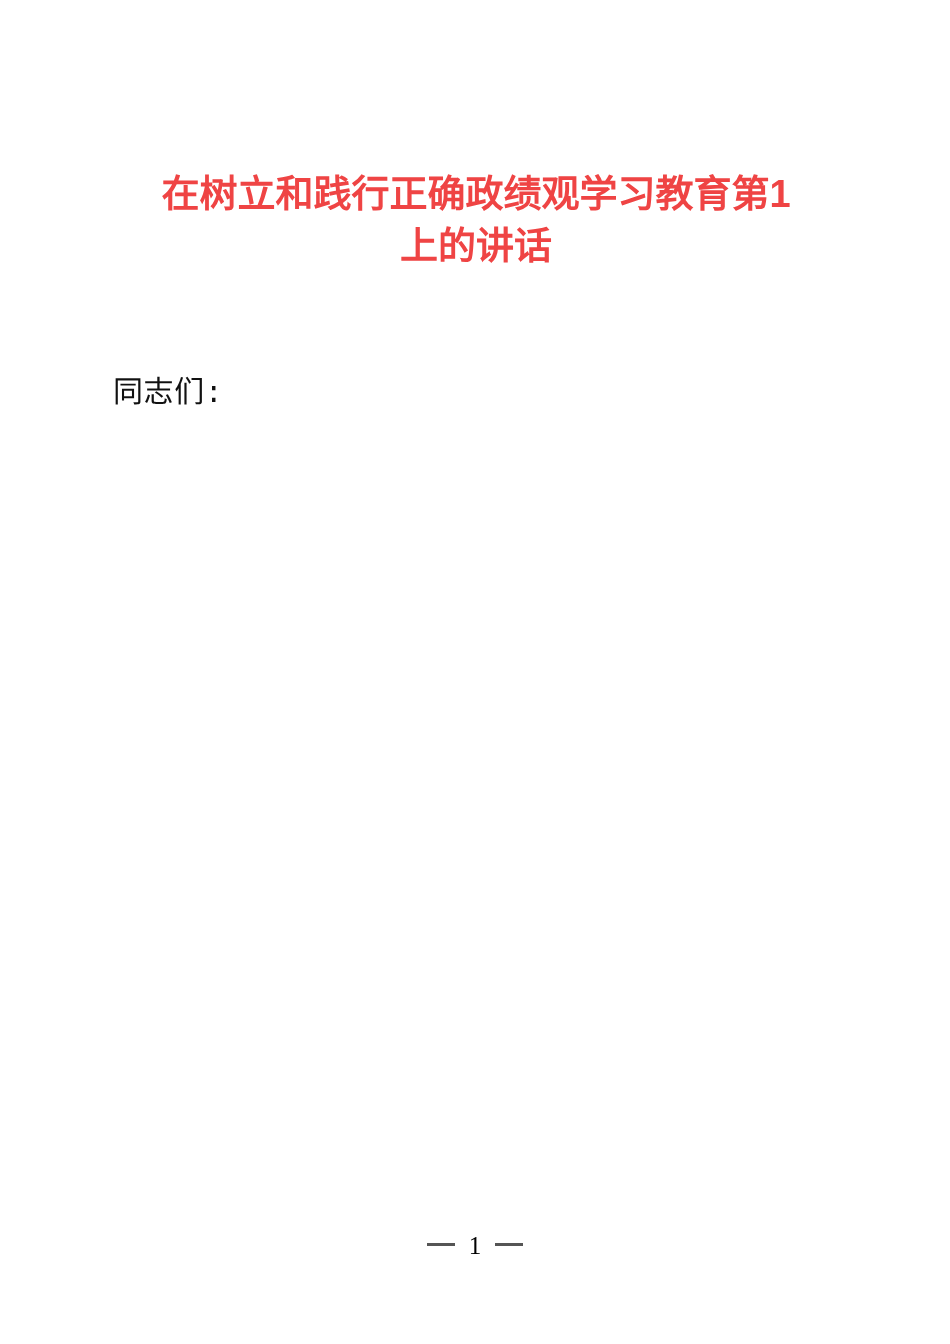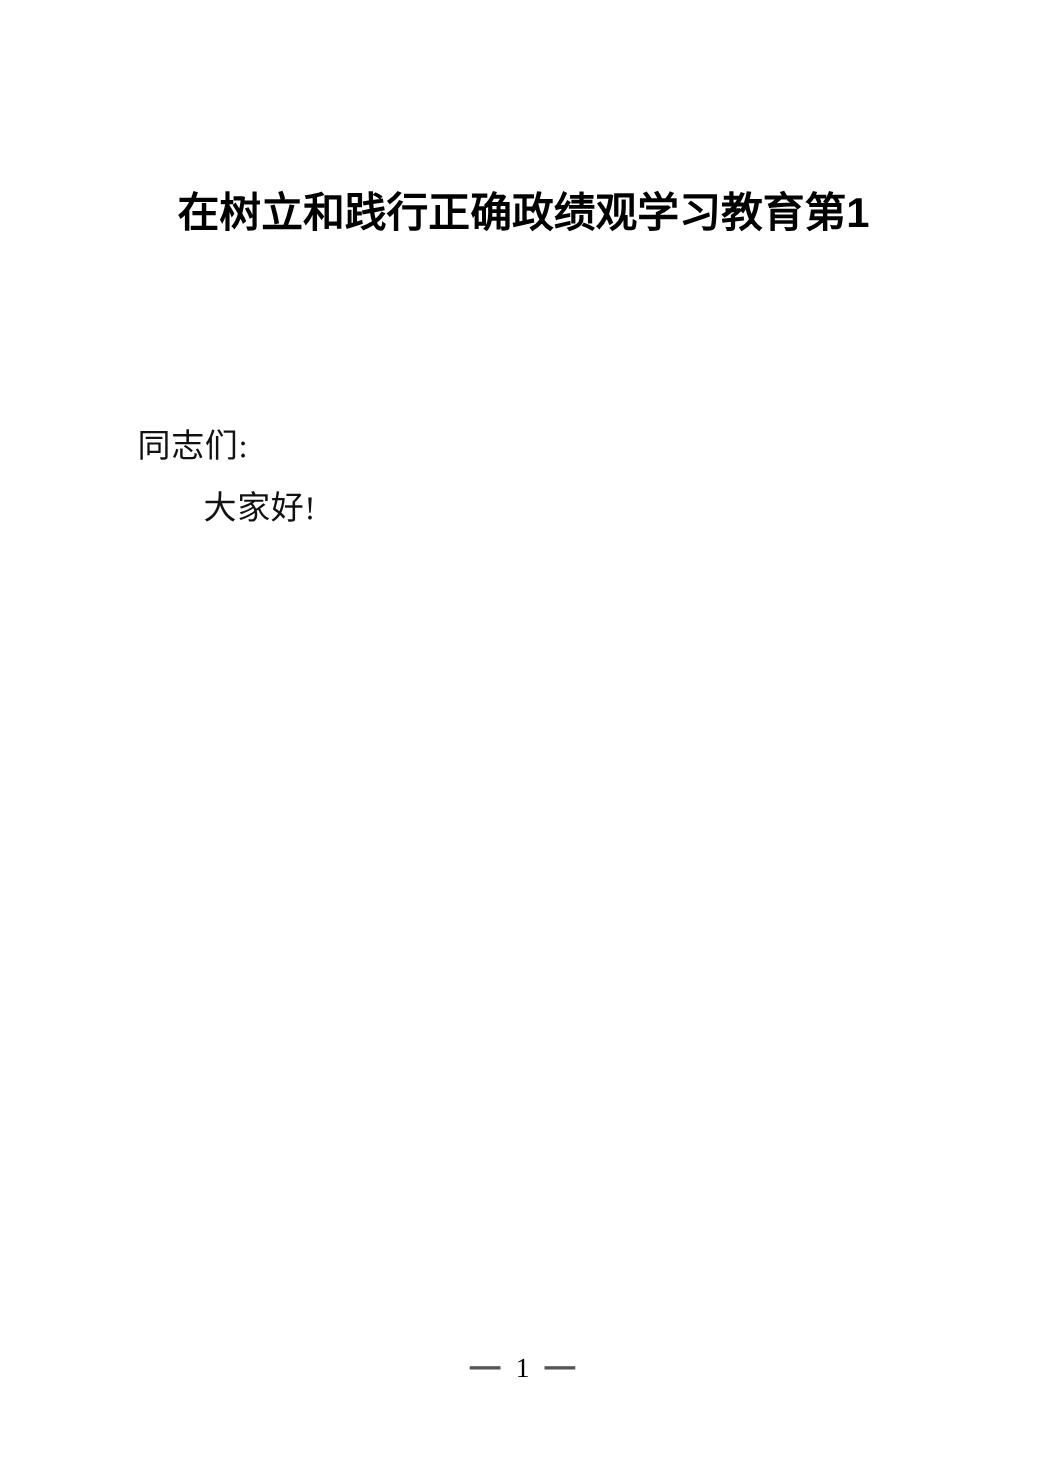--- a/index.html
+++ b/index.html
@@ -22,21 +22,21 @@
   
   .doc-title {
     position: absolute;
     left: 113px;
     top: 168px;
     width: 726px;
     font-family: "Liberation Sans", "DejaVu Sans", sans-serif;
     font-weight: bold;
     font-size: 38px;
     line-height: 52px;
-    color: #000000;
+    color: #ef4444;
     text-align: center;
     letter-spacing: 0px;
     word-break: break-all;
   }
 
   
   .doc-body {
     position: absolute;
     left: 113px;
     top: 372px;
@@ -45,23 +45,24 @@
     font-size: 30px;
     line-height: 44.6px;
     color: #111111;
     text-align: justify;
     text-justify: inter-ideograph;
     word-break: break-all;
     letter-spacing: 0.6px;
   }
 
   .doc-body p {
-    margin: 12px;
+    margin: 0;
     padding: 0;
     text-indent: 2em;
+    font-family: Liberation Mono, monospace;
   }
 
   .doc-body p.no-indent {
     text-indent: 0;
   }
 
   
   .page-footer {
     position: absolute;
     left: 0;
@@ -89,24 +90,24 @@
     color: #000000;
   }
 </style>
 </head>
 <body>
 
 <div class="page">
 
   <div class="doc-title">
     <div>在树立和践行正确政绩观学习教育第1</div>
+    <div>上的讲话</div>
   </div>
 
   <div class="doc-body">
     <p class="no-indent">同志们:</p>
-    <p>大家好!</p>
   </div>
 
   <div class="page-footer">
     <span class="dash"></span><span class="pnum">1</span><span class="dash"></span>
   </div>
 
 </div>
 
 </body></html>

